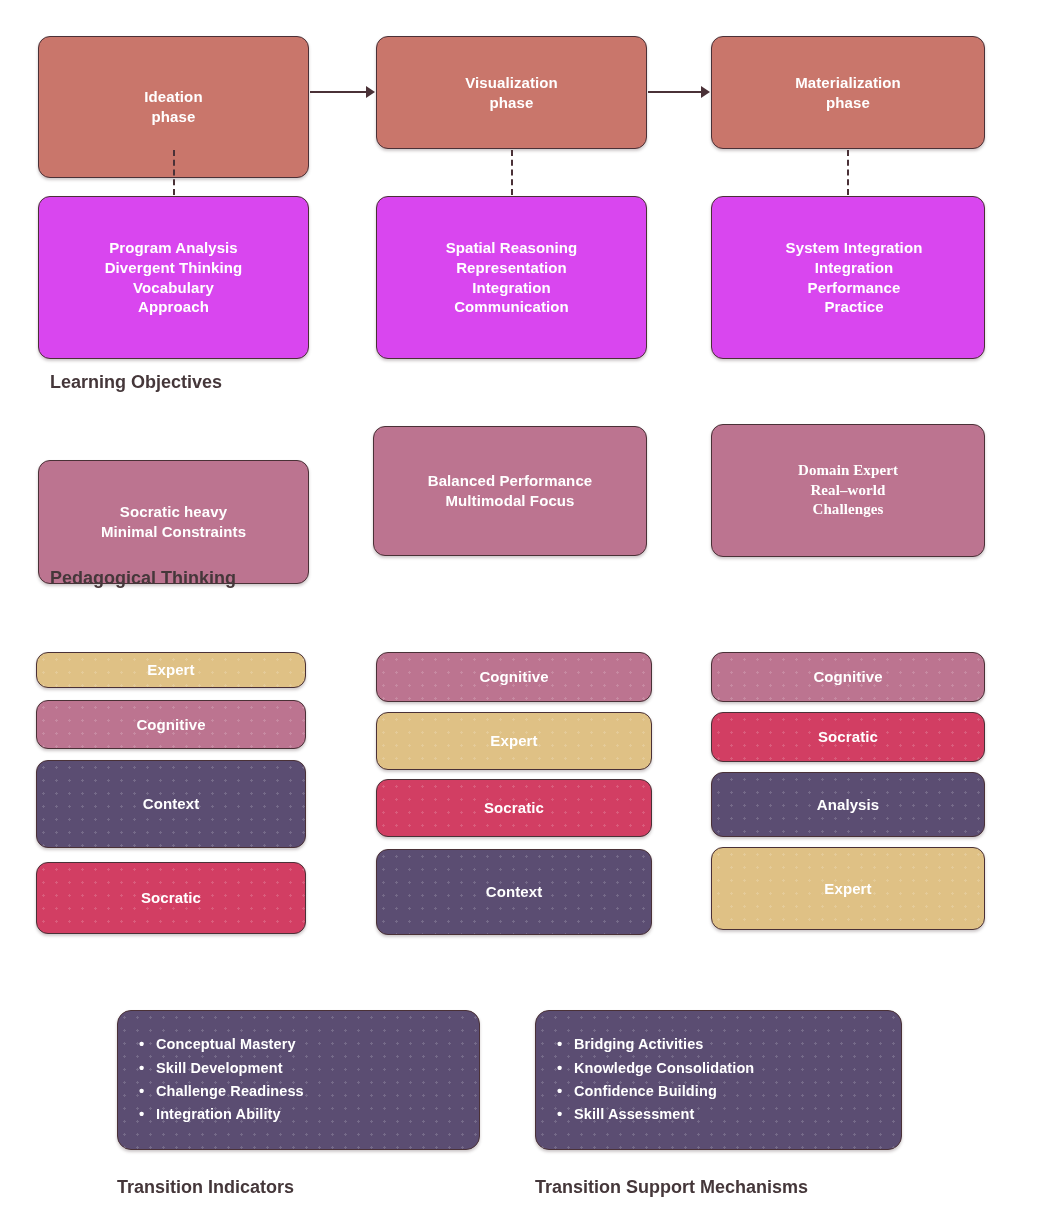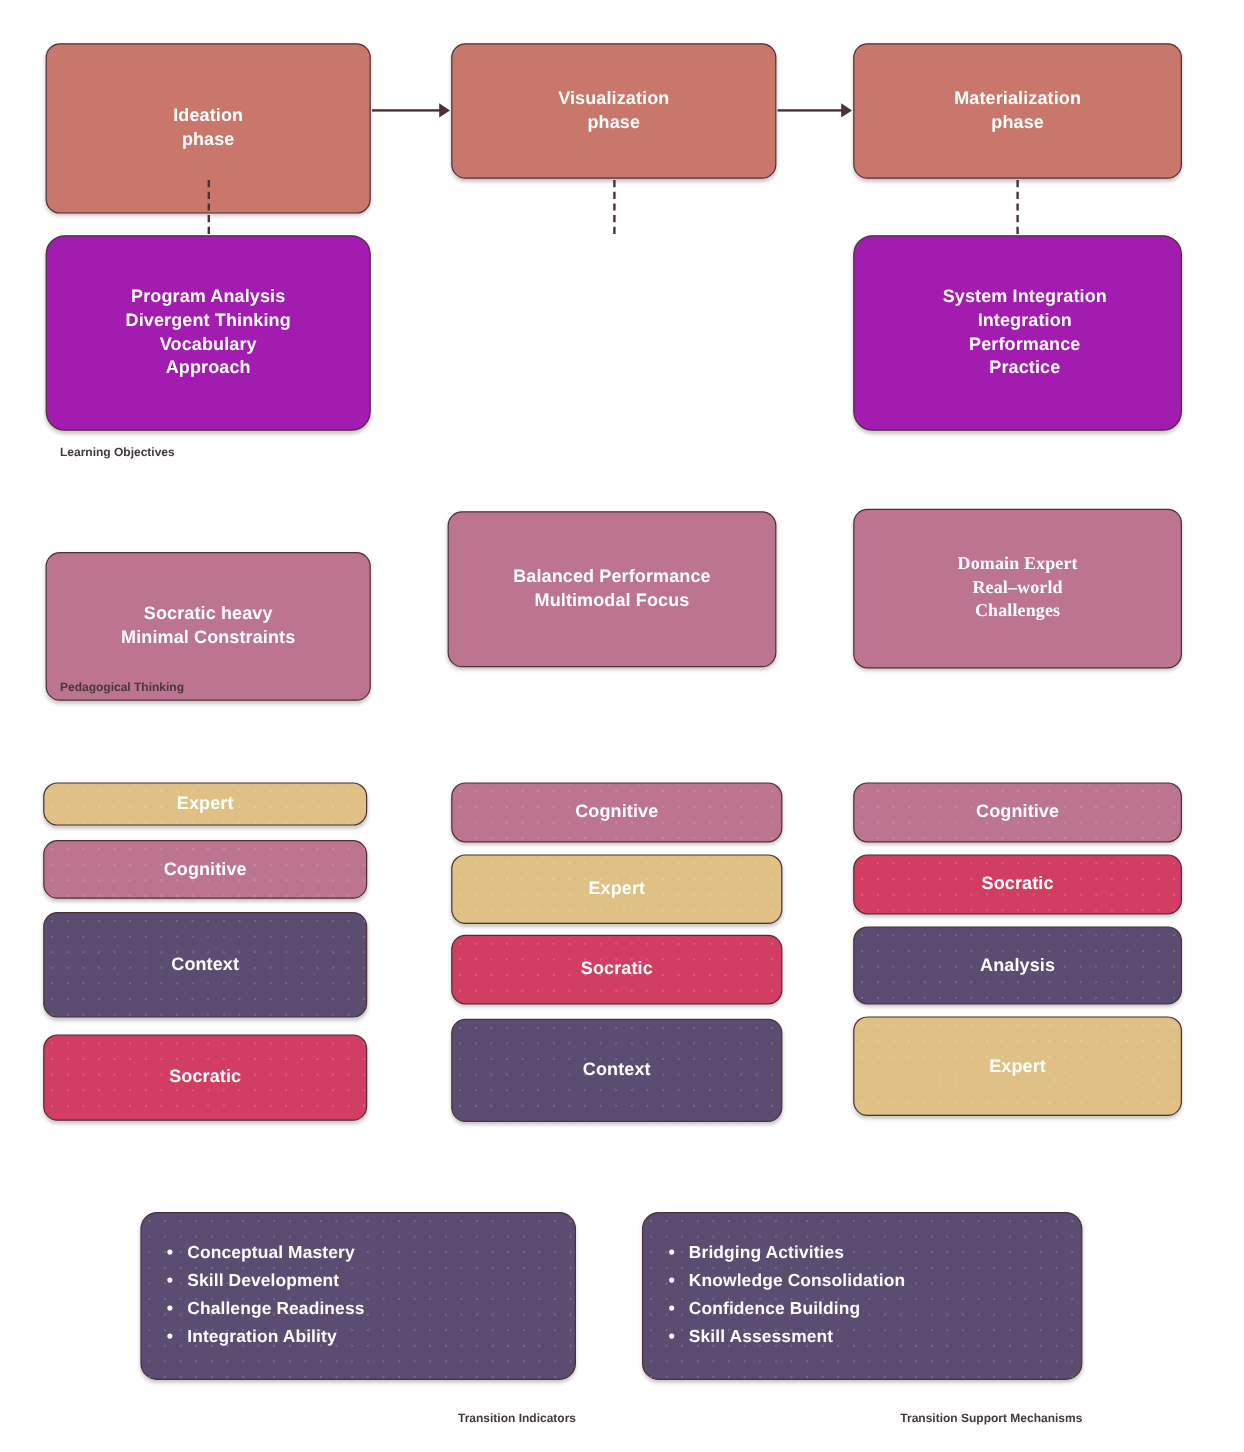--- a/index.html
+++ b/index.html
@@ -41,21 +41,21 @@
     content: "";
     position: absolute;
     inset: 0;
     border-radius: 10px;
     pointer-events: none;
     background-image: radial-gradient(rgba(255,255,255,.16) 1px, transparent 1.1px);
     background-size: 13px 13px;
   }
 
   .phase  { background: #c9766b; font-size: 15px; }
-  .objective { background: #a21caf; font-size: 15px; border-radius: 16px; }
+  .objective { background: #d946ef; font-size: 15px; }
   .approach  { background: #bc7490; font-size: 15px; }
 
   .bar { font-size: 15px; }
   .bar-expert    { background: #dfc185; }
   .bar-cognitive { background: #bc7490; }
   .bar-context,
   .bar-analysis  { background: #5b4d72; }
   .bar-socratic  { background: #d23e63; }
 
   .panel {
@@ -77,25 +77,25 @@
     content: "\2022";
     position: absolute;
     left: -17px;
     top: -1px;
     font-size: 15px;
   }
 
   .caption {
     position: absolute;
     color: #45373a;
-    font-size: 10px;
+    font-size: 18px;
     font-weight: bold;
     white-space: nowrap;
   }
-  .caption.center { text-align: right; }
+  .caption.center { text-align: left; }
 
   .connector {
     position: absolute;
     background: #4a3137;
   }
   .arrow-line { height: 1.8px; }
   .arrow-head {
     position: absolute;
     width: 0; height: 0;
     border-top: 6px solid transparent;
@@ -146,20 +146,28 @@
 
   <div class="node objective" style="left:38px; top:196px; width:271px; height:163px;">
     <div class="lines">
       <div>Program Analysis</div>
       <div>Divergent Thinking</div>
       <div>Vocabulary</div>
       <div>Approach</div>
     </div>
   </div>
 
+  <div class="node objective" style="left:376px; top:196px; width:271px; height:163px;">
+    <div class="lines">
+      <div>Spatial Reasoning</div>
+      <div>Representation</div>
+      <div>Integration</div>
+      <div>Communication</div>
+    </div>
+  </div>
 
   <div class="node objective" style="left:711px; top:196px; width:274px; height:163px;padding-left:12px;">
     <div class="lines">
       <div>System Integration</div>
       <div>Integration</div>
       <div>Performance</div>
       <div>Practice</div>
     </div>
   </div>
 

